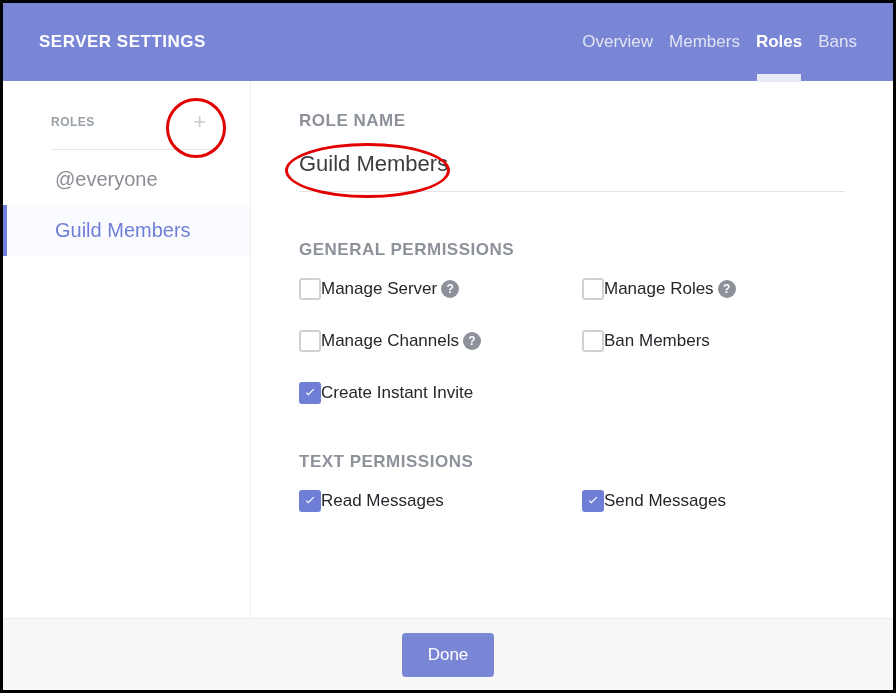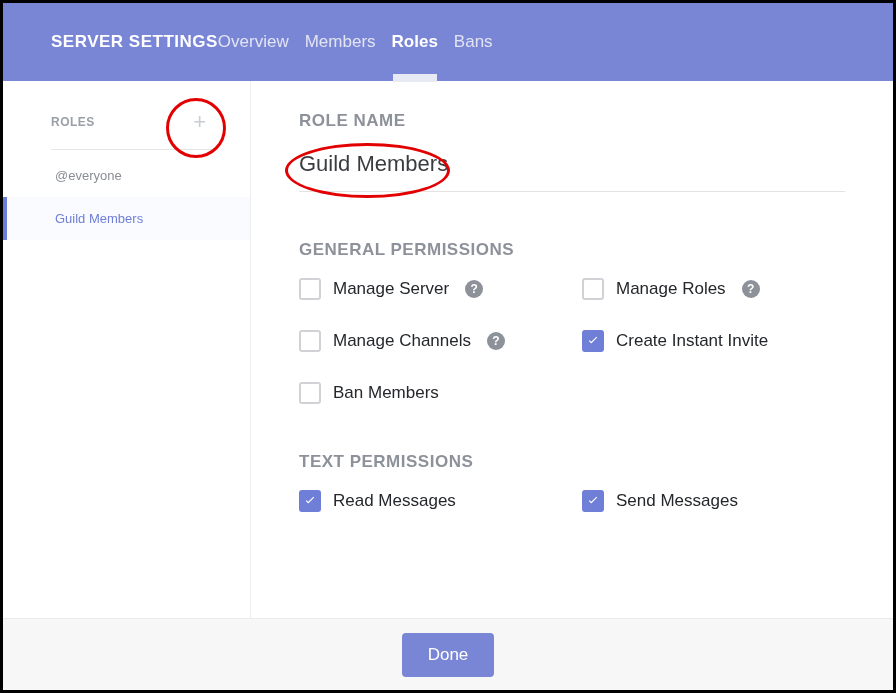--- a/index.html
+++ b/index.html
@@ -4,21 +4,22 @@
   <style>
     * { box-sizing: border-box; margin: 0; padding: 0; }
     html, body { width: 896px; height: 693px; font-family: -apple-system, BlinkMacSystemFont, "Segoe UI", Helvetica, Arial, sans-serif; }
     body { border: 3px solid #000; background: #fff; position: relative; }
 
     .header {
       background: #7985d5;
       height: 78px;
       display: flex;
       align-items: center;
-      padding: 0 48px;
+      justify-content: space-between;
+      padding: 0 36px;
       color: #fff;
     }
     .header-title {
       font-size: 17px;
       font-weight: 700;
       letter-spacing: 0.5px;
     }
     .nav { display: flex; gap: 16px; align-items: center; }
     .nav-item {
       font-size: 17px;
@@ -66,21 +67,21 @@
       cursor: pointer;
       line-height: 1;
       font-weight: 300;
     }
     .sidebar-divider {
       border-top: 1px solid #e6e6e6;
       margin: 4px 38px 4px 48px;
     }
     .role-item {
       padding: 14px 20px 14px 48px;
-      font-size: 13px;
+      font-size: 20px;
       color: #8a8e94;
       cursor: pointer;
       border-left: 4px solid transparent;
     }
     .role-item.active {
       color: #6f7ed6;
       border-left: 4px solid #6f7ed6;
       background: #fafbff;
       font-weight: 500;
     }
@@ -112,21 +113,20 @@
     .perm-grid {
       display: grid;
       grid-template-columns: 1fr 1fr;
       row-gap: 30px;
       column-gap: 20px;
       margin-top: 18px;
     }
     .perm-item {
       display: flex;
       align-items: center;
-      gap: 12px;
       font-size: 17px;
       color: #24272b;
     }
     .checkbox {
       width: 22px;
       height: 22px;
       border: 2px solid #d0d2d6;
       border-radius: 3px;
       cursor: pointer;
       flex-shrink: 0;
@@ -232,33 +232,33 @@
         </div>
 
         <div class="perm-item">
           <span class="checkbox"></span>
           <span>Manage Channels</span>
           <span class="help-icon">?</span>
         </div>
 
 
         <div class="perm-item">
+          <span class="checkbox"></span>
+          <span>Ban Members</span>
+        </div>
+
+        <div class="perm-item">
           <span class="checkbox checked">
               <svg viewBox="0 0 24 24">
                 <path fill="#fff" d="M9 16.2l-4.2-4.2 1.4-1.4L9 13.4l8.8-8.8 1.4 1.4z"></path>
               </svg>
             </span>
           <span>Create Instant Invite</span>
         </div>
 
-        <div class="perm-item">
-          <span class="checkbox"></span>
-          <span>Ban Members</span>
-        </div>
-
       </div>
     </div>
 
     <div class="perm-section">
       <div class="section-label">TEXT PERMISSIONS</div>
       <div class="perm-grid">
 
         <div class="perm-item">
           <span class="checkbox checked">
               <svg viewBox="0 0 24 24">

